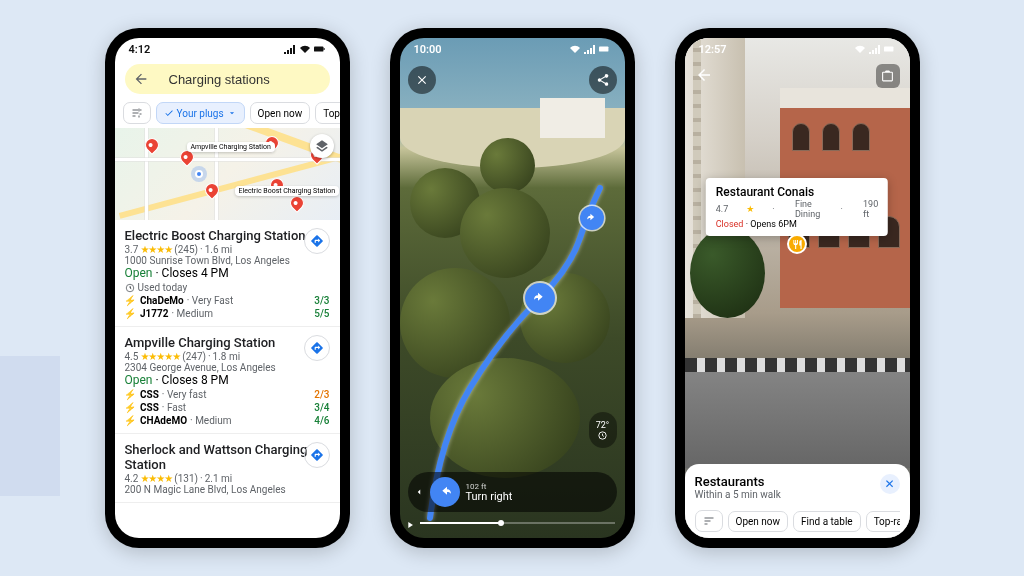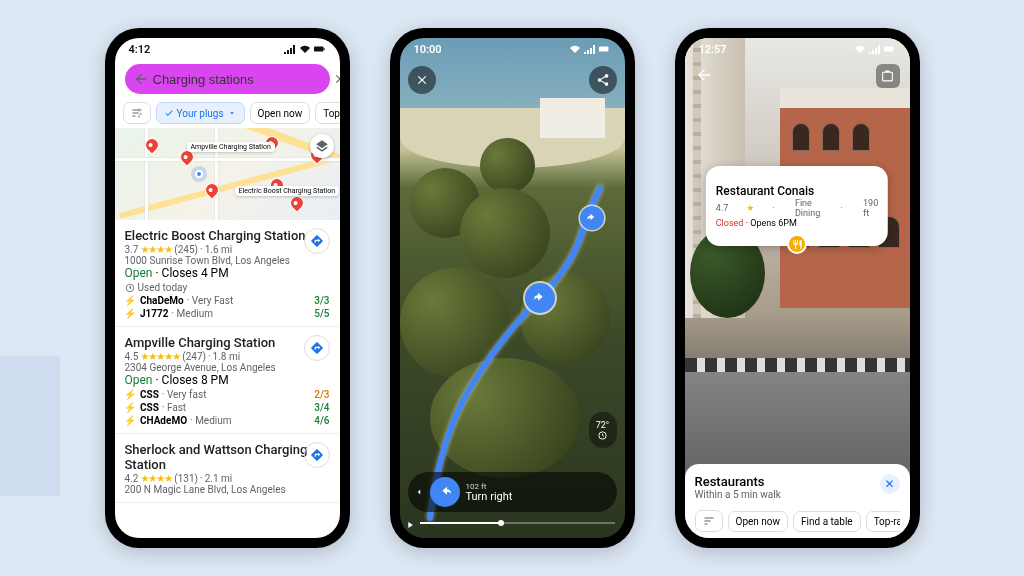--- a/index.html
+++ b/index.html
@@ -37,22 +37,22 @@
     font-size: 11px; font-weight: 600;
     color: #111;
   }
   .status-bar.dark { color:#fff; }
   .status-icons { display:flex; gap:3px; align-items:center; }
   .status-icons svg { width:12px; height:10px; }
 
   
   .search-row {
     display:flex; align-items:center;
-    background:#d946ef; border-radius:20px;
-    margin:4px 10px; padding:6px 8px; gap:4px;
+    background:#fef9c3; border-radius:20px;
+    margin:4px 10px; padding:6px 8px; gap:20px;
   }
   .search-row input {
     border:none; background:transparent; flex:1;
     font-size:13px; outline:none; color:#333;
   }
   .icon-btn { width:18px; height:18px; display:flex; align-items:center; justify-content:center; cursor:pointer; }
   .chip-row {
     display:flex; gap:5px; padding:4px 8px; overflow:hidden;
   }
   .chip {
@@ -169,22 +169,22 @@
     left:0; top:0; width:60px; height:280px;
     background:linear-gradient(to right,#e8e4dc,#c8c0b0);
   }
   .building.right {
     right:0; top:50px; width:130px; height:220px;
     background:#b5654a;
   }
   .arch { position:absolute; width:22px; height:32px; border-radius:11px 11px 0 0;
     background:#3a2820; border:1px solid #8a6a58; }
   .info-card {
-    position:absolute; top:128px; left:50%; transform:translateX(-50%);
-    background:#fff; border-radius:14px; padding:18px 10px;
+    position:absolute; top:140px; left:50%; transform:translateX(-50%);
+    background:#fff; border-radius:4px; padding:7px 10px;
     box-shadow:0 2px 10px rgba(0,0,0,0.25);
     min-width:150px;
   }
   .info-title { font-size:12px; font-weight:500; }
   .info-meta { font-size:9px; color:#5f6368; display:flex; align-items:center; gap:18px;}
   .info-hours { font-size:9px; }
   .closed { color:#d93025; }
   .poi-dot {
     position:absolute; top:196px; left:50%; transform:translateX(-50%);
     width:20px; height:20px; border-radius:50%; background:#f9ab00;

